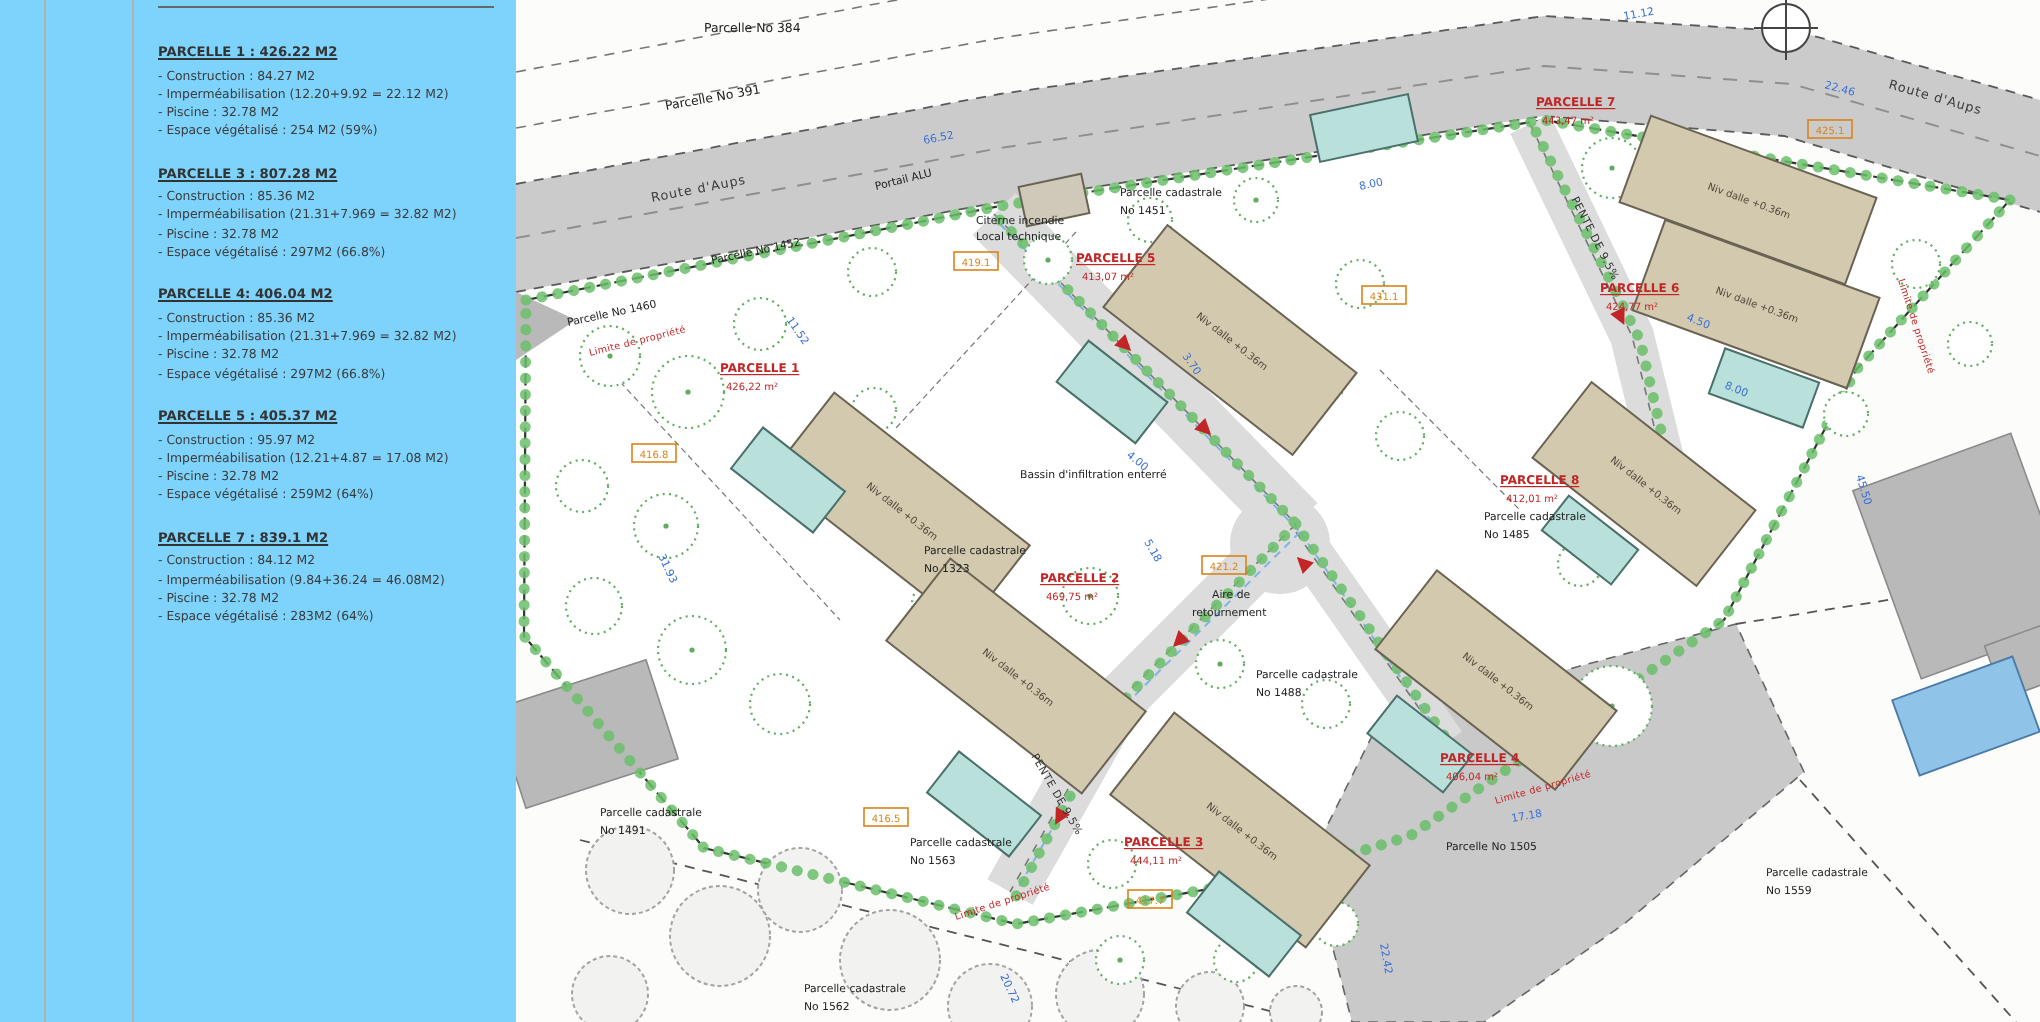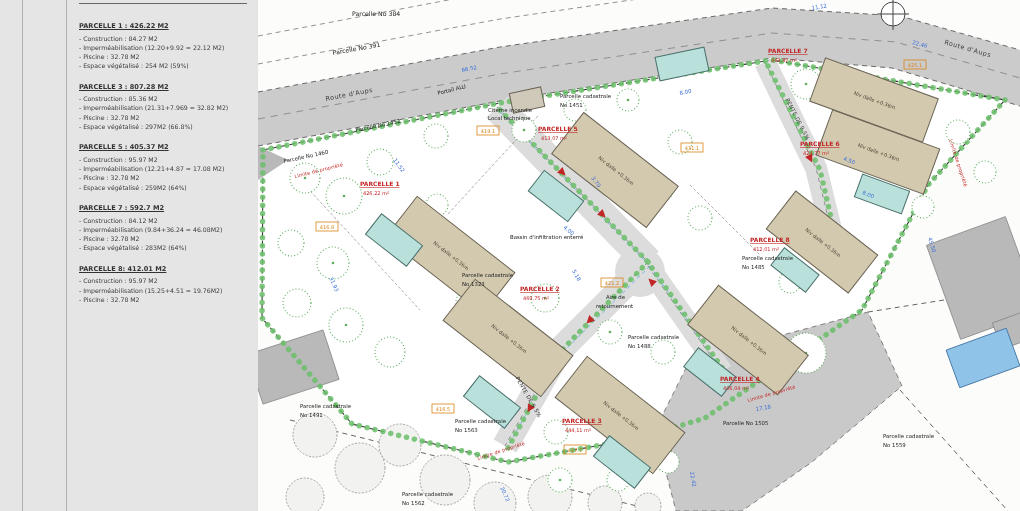--- a/index.html
+++ b/index.html
@@ -1,19 +1,19 @@
 <!DOCTYPE html>
 <html><head>
 <meta charset="utf-8">
 <style>
   html,body{margin:0;padding:0;background:#fcfcfb;}
   body{width:1020px;height:511px;overflow:hidden;font-family:"DejaVu Sans",sans-serif;}
   .page{position:relative;width:1020px;height:511px;display:flex;}
   
-  .left{position:relative;width:258px;height:511px;background:#e5e5e5;flex:none;}
+  .left{position:relative;width:258px;height:511px;background:#7dd3fc;flex:none;}
   .vline{position:absolute;top:0;bottom:0;width:1px;background:#b0b0b0;}
   .legend{position:absolute;left:79px;top:0;width:175px;}
   .topline{height:1px;background:#666;margin:3px 0 18px 0;width:168px;}
   .pblock{margin-bottom:12px;}
   .ptitle{font-size:6.6px;font-weight:bold;text-decoration:underline;color:#333;margin-bottom:3.5px;white-space:nowrap;}
   .pline{font-size:6.2px;color:#3c3c3c;line-height:9.3px;white-space:nowrap;}
   
   .plan{flex:none;width:762px;height:511px;background:#fcfcfb;}
   svg{font-family:"DejaVu Sans",sans-serif;}
   .lbl{font-size:6.2px;fill:#222;}
@@ -47,38 +47,39 @@
         <div class="pline">- Espace végétalisé : 254 M2 (59%)</div>
       </div>
       <div class="pblock">
         <div class="ptitle">PARCELLE 3 : 807.28 M2</div>
         <div class="pline">- Construction : 85.36 M2</div>
         <div class="pline">- Imperméabilisation (21.31+7.969 = 32.82 M2)</div>
         <div class="pline">- Piscine : 32.78 M2</div>
         <div class="pline">- Espace végétalisé : 297M2 (66.8%)</div>
       </div>
       <div class="pblock">
+        <div class="ptitle">PARCELLE 4: 406.04 M2</div>
+        <div class="pline">- Construction : 85.36 M2</div>
+        <div class="pline">- Imperméabilisation (21.31+7.969 = 32.82 M2)</div>
+        <div class="pline">- Piscine : 32.78 M2</div>
+        <div class="pline">- Espace végétalisé : 297M2 (66.8%)</div>
+      </div>
+      <div class="pblock">
         <div class="ptitle">PARCELLE 5 : 405.37 M2</div>
         <div class="pline">- Construction : 95.97 M2</div>
         <div class="pline">- Imperméabilisation (12.21+4.87 = 17.08 M2)</div>
         <div class="pline">- Piscine : 32.78 M2</div>
         <div class="pline">- Espace végétalisé : 259M2 (64%)</div>
       </div>
       <div class="pblock">
-        <div class="ptitle">PARCELLE 7 : 592.7 M2</div>
+        <div class="ptitle">PARCELLE 7 : 839.1 M2</div>
         <div class="pline">- Construction : 84.12 M2</div>
         <div class="pline">- Imperméabilisation (9.84+36.24 = 46.08M2)</div>
         <div class="pline">- Piscine : 32.78 M2</div>
         <div class="pline">- Espace végétalisé : 283M2 (64%)</div>
-      </div>
-      <div class="pblock">
-        <div class="ptitle">PARCELLE 8: 412.01 M2</div>
-        <div class="pline">- Construction : 95.97 M2</div>
-        <div class="pline">- Imperméabilisation (15.25+4.51 = 19.76M2)</div>
-        <div class="pline">- Piscine : 32.78 M2</div>
       </div>
     </div>
   </div>
 
   <svg class="plan" viewBox="258 0 762 511">
 
     <g>
       <path d="M258,92 L500,47 L772,8 L900,16 L1020,50 L1020,106 L892,68 L772,58 L500,101 L258,146 Z" fill="#cbcbcb"></path>
       <path d="M258,119 L500,74 L772,33 L896,42 L1020,78" fill="none" stroke="#8f8f8f" stroke-width="1" stroke-dasharray="7 6"></path>
       <path d="M258,92 L500,47 L772,8 L900,16 L1020,50" fill="none" stroke="#5a5a5a" stroke-width="0.9" stroke-dasharray="5 4"></path>

